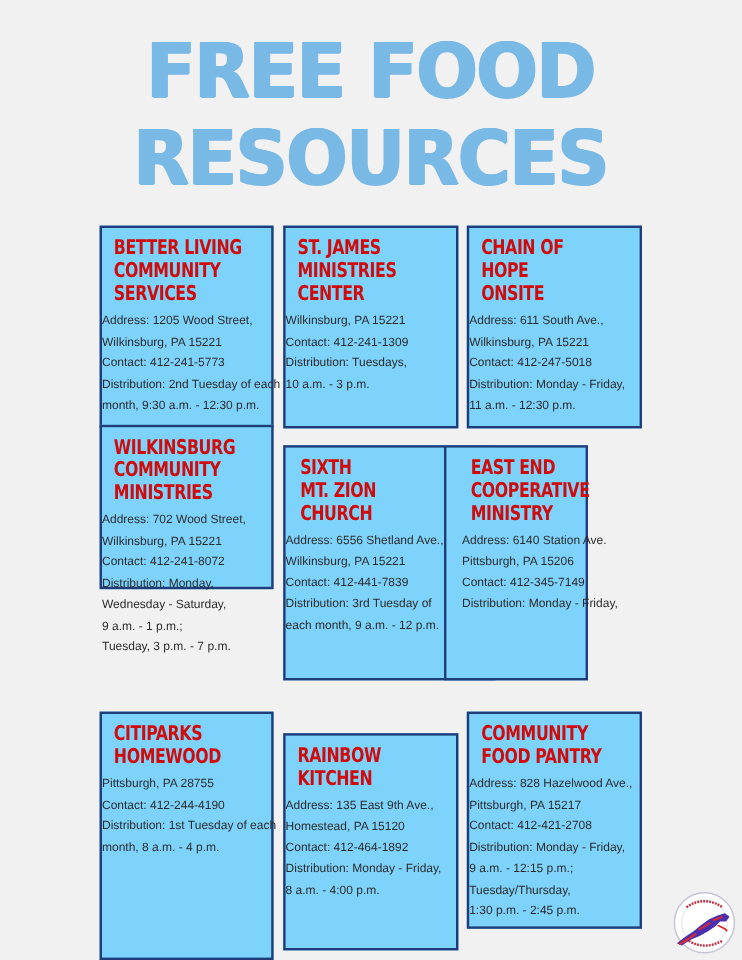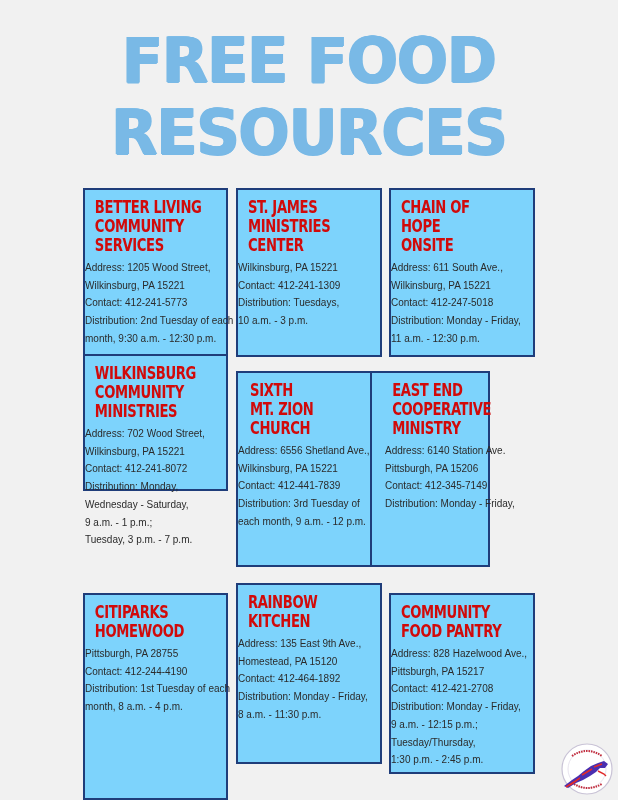--- a/index.html
+++ b/index.html
@@ -124,28 +124,28 @@
 </div>
 
 <div class="card" style="left:83px; top:593px; width:145px; height:207px;">
   <div class="card-name">CITIPARKS
 HOMEWOOD</div>
   <div class="card-line">Pittsburgh, PA 28755</div>
   <div class="card-line">Contact: 412-244-4190</div>
   <div class="card-line">Distribution: 1st Tuesday of each</div>
   <div class="card-line">month, 8 a.m. - 4 p.m.</div>
 </div>
-<div class="card" style="left:236px; top:583px; width:146px; height:181px;">
+<div class="card" style="left:236px; top:611px; width:146px; height:181px;">
   <div class="card-name">RAINBOW
 KITCHEN</div>
   <div class="card-line">Address: 135 East 9th Ave.,</div>
   <div class="card-line">Homestead, PA 15120</div>
   <div class="card-line">Contact: 412-464-1892</div>
   <div class="card-line">Distribution: Monday - Friday,</div>
-  <div class="card-line">8 a.m. - 11:30 p.m.</div>
+  <div class="card-line">8 a.m. - 4:00 p.m.</div>
 </div>
 <div class="card" style="left:389px; top:593px; width:146px; height:181px;">
   <div class="card-name">COMMUNITY
 FOOD PANTRY</div>
   <div class="card-line">Address: 828 Hazelwood Ave.,</div>
   <div class="card-line">Pittsburgh, PA 15217</div>
   <div class="card-line">Contact: 412-421-2708</div>
   <div class="card-line">Distribution: Monday - Friday,</div>
   <div class="card-line">9 a.m. - 12:15 p.m.;</div>
   <div class="card-line">Tuesday/Thursday,</div>

